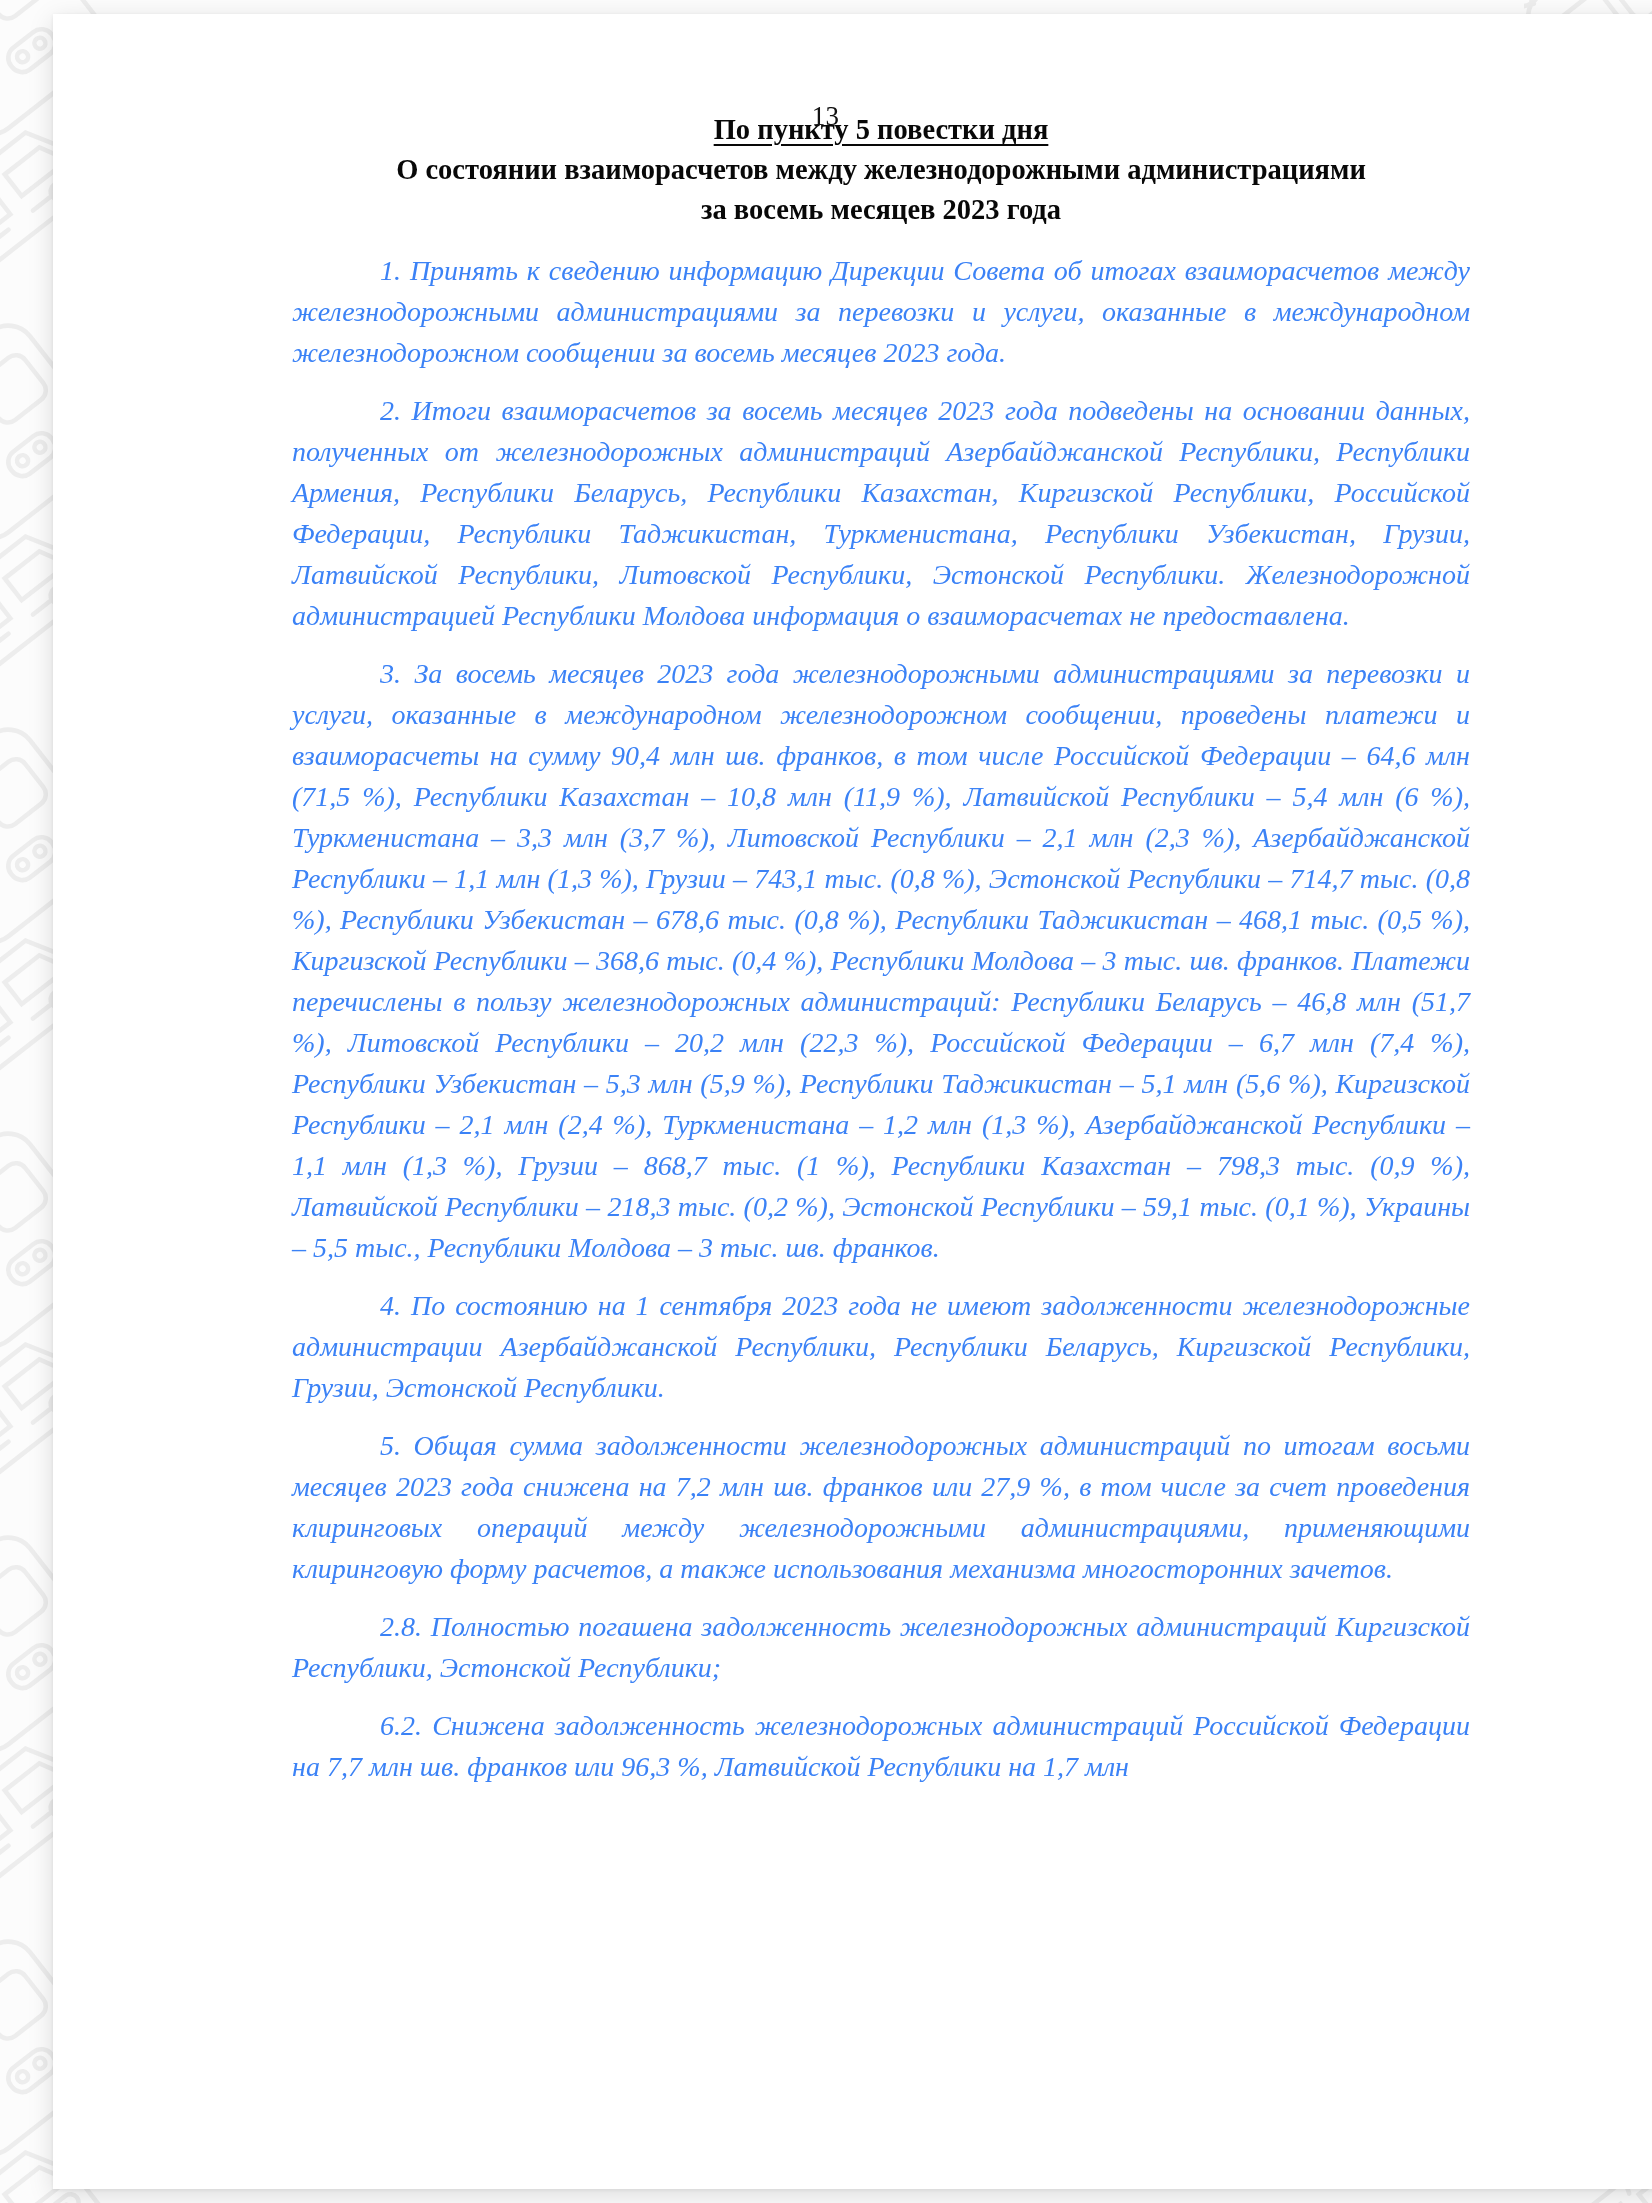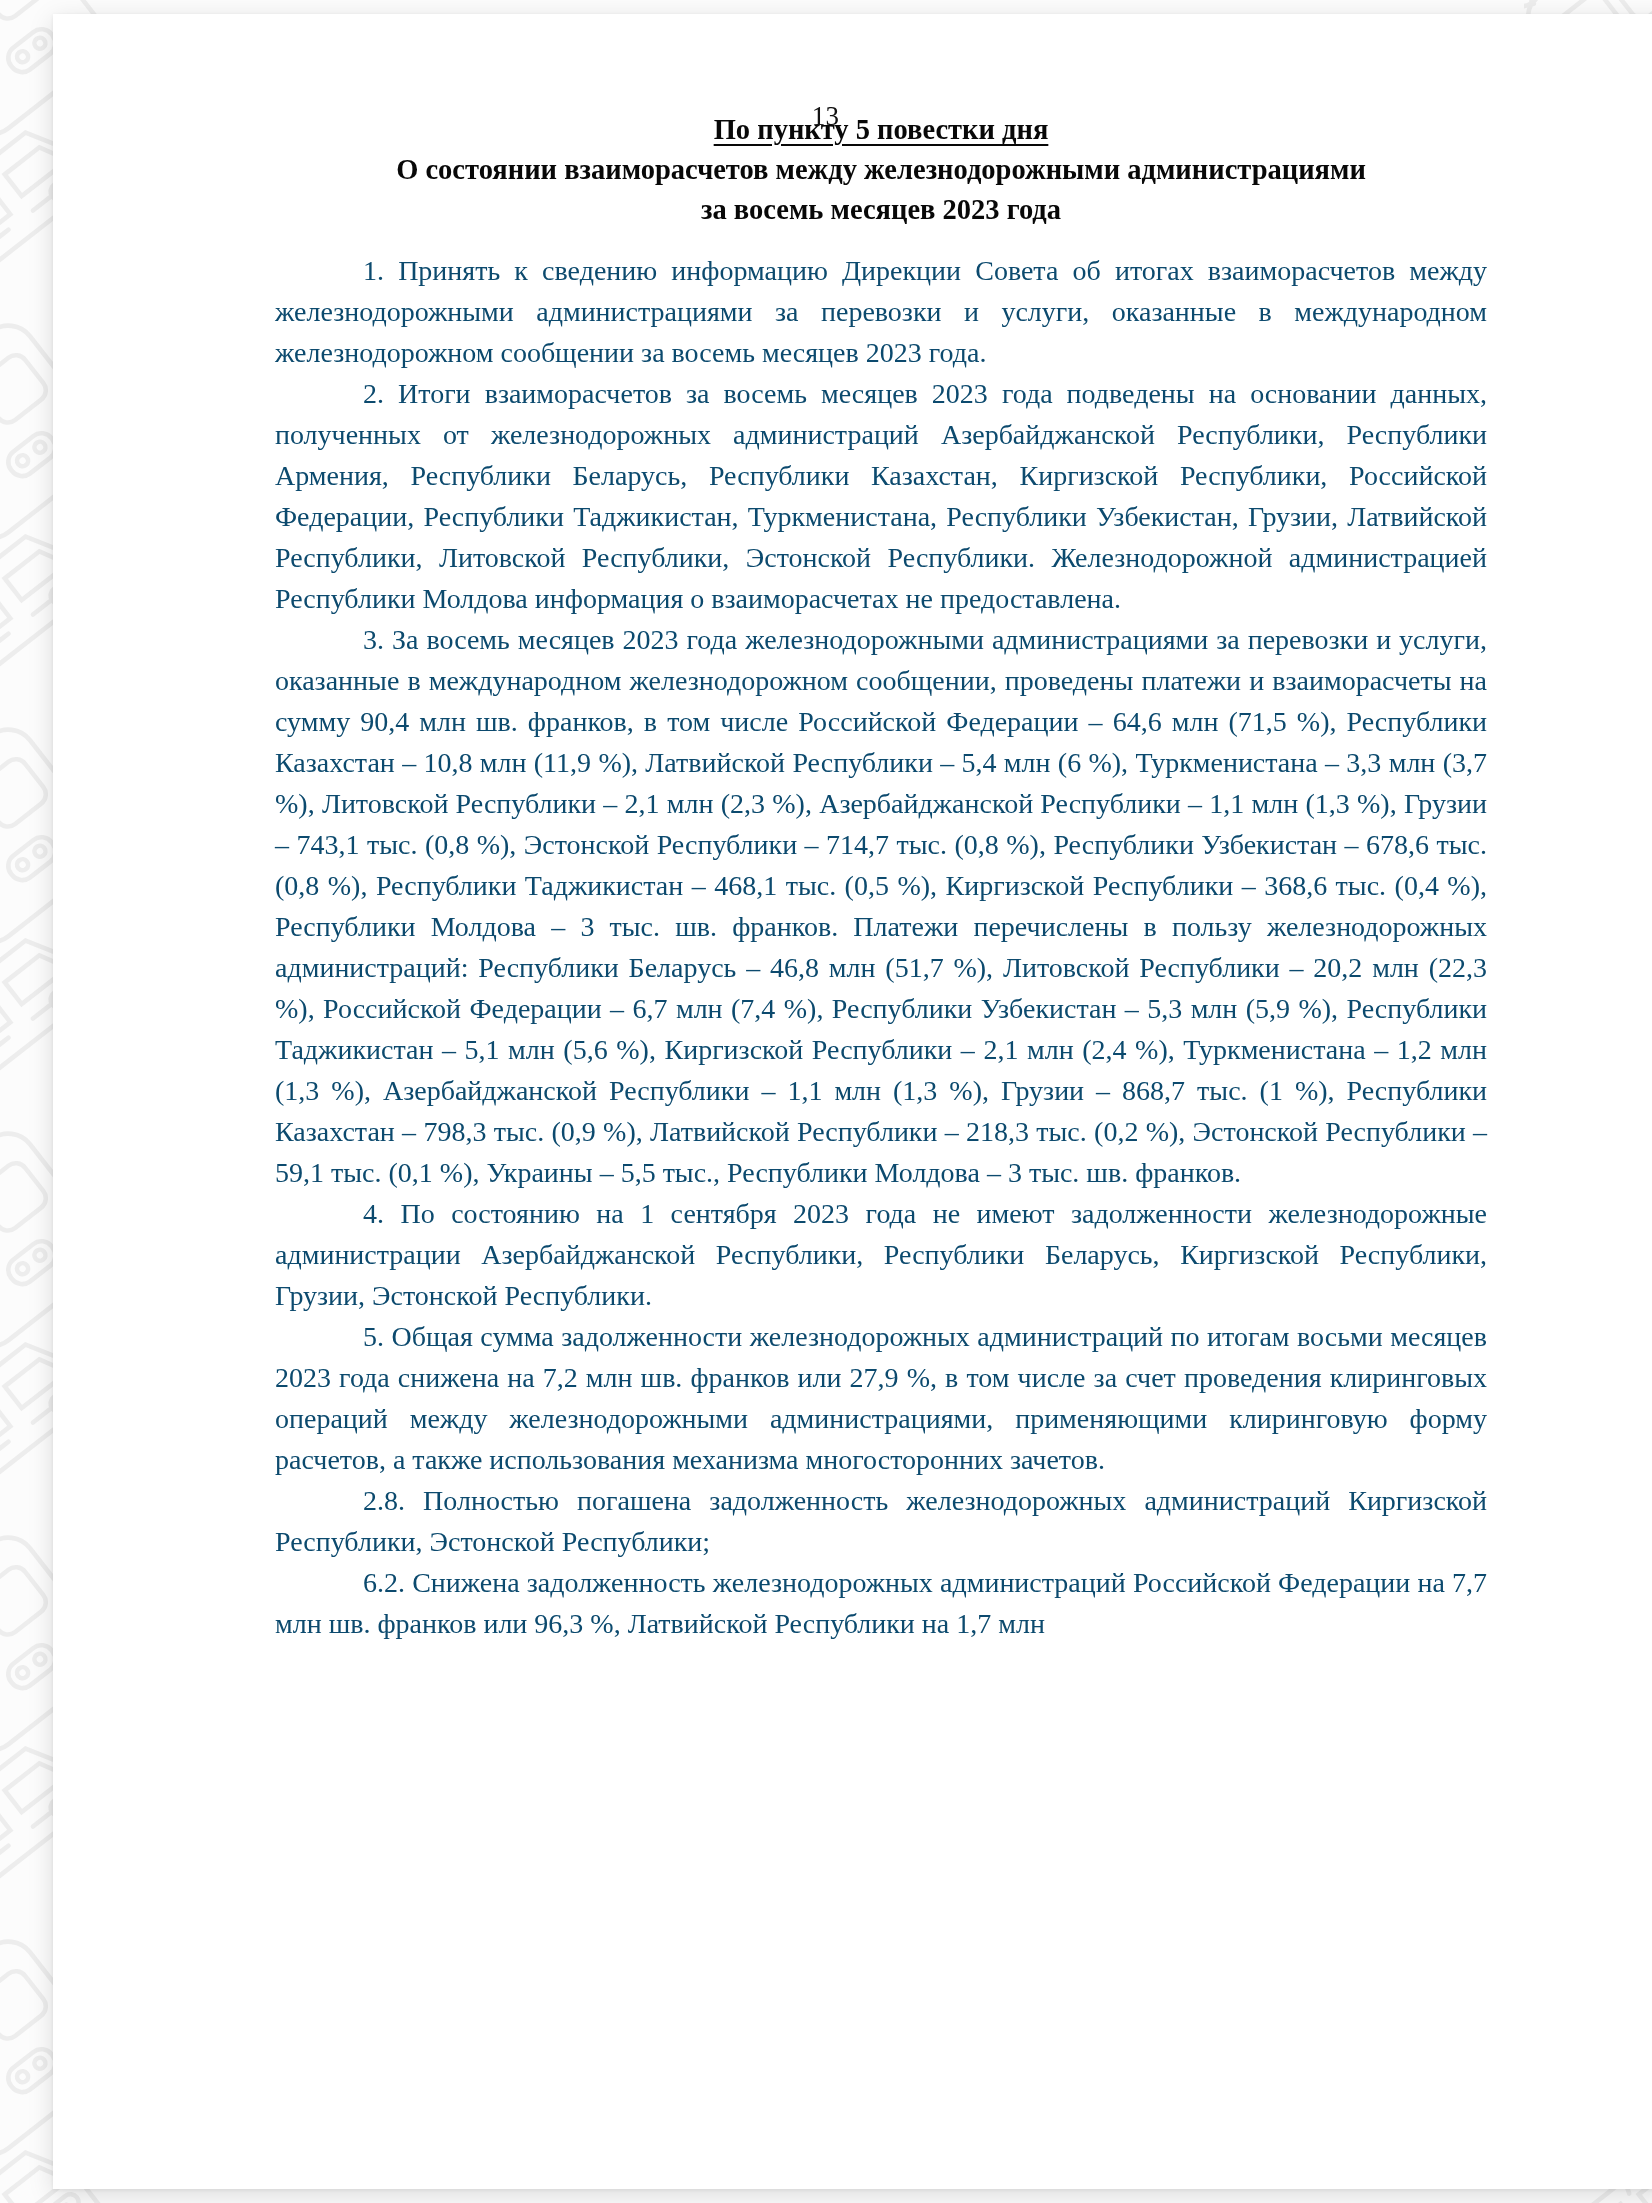--- a/index.html
+++ b/index.html
@@ -81,26 +81,27 @@
   .heading-line-1 {
     text-decoration: underline;
     text-underline-offset: 4.6px;
     text-decoration-thickness: 2.3px;
   }
   .heading-line-2, .heading-line-3 { white-space: nowrap; }
 
   .para {
     font-size: 28px;
     line-height: 41px;
-    color: #0c4a6e;
+    color: #3b82f6;
     text-align: justify;
     text-justify: inter-word;
     text-indent: 88px;
-    margin: 0;
+    margin: 17px;
     hyphens: none;
+    font-style: italic;
   }
   .para.first { margin-top: 20px; }
 
   
 </style>
 </head>
 <body>
 
 <div id="backdrop">
   <div class="wm-col wm-left">

